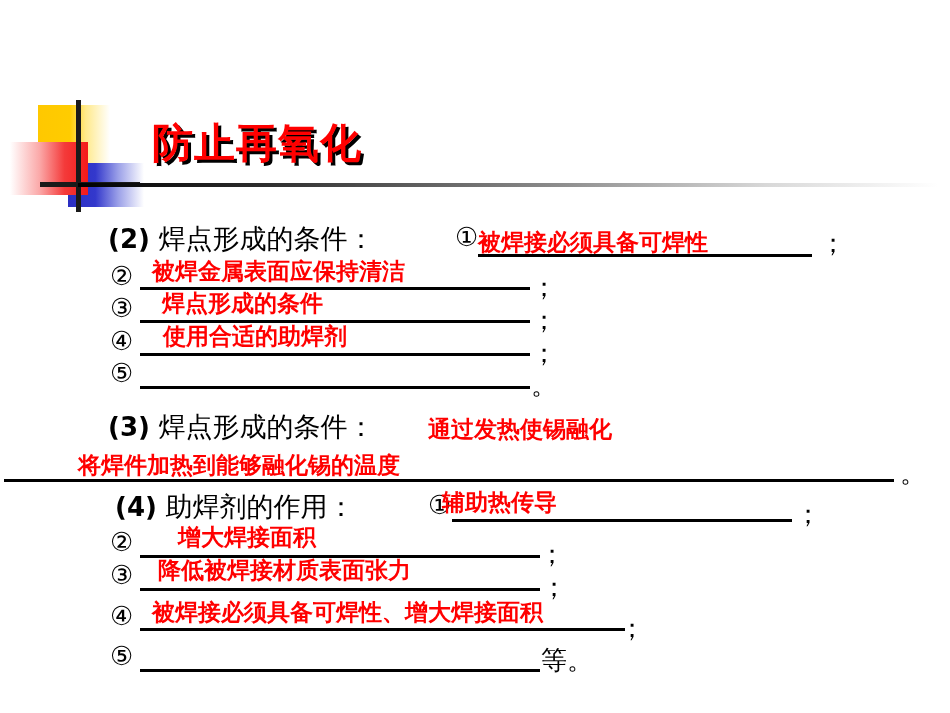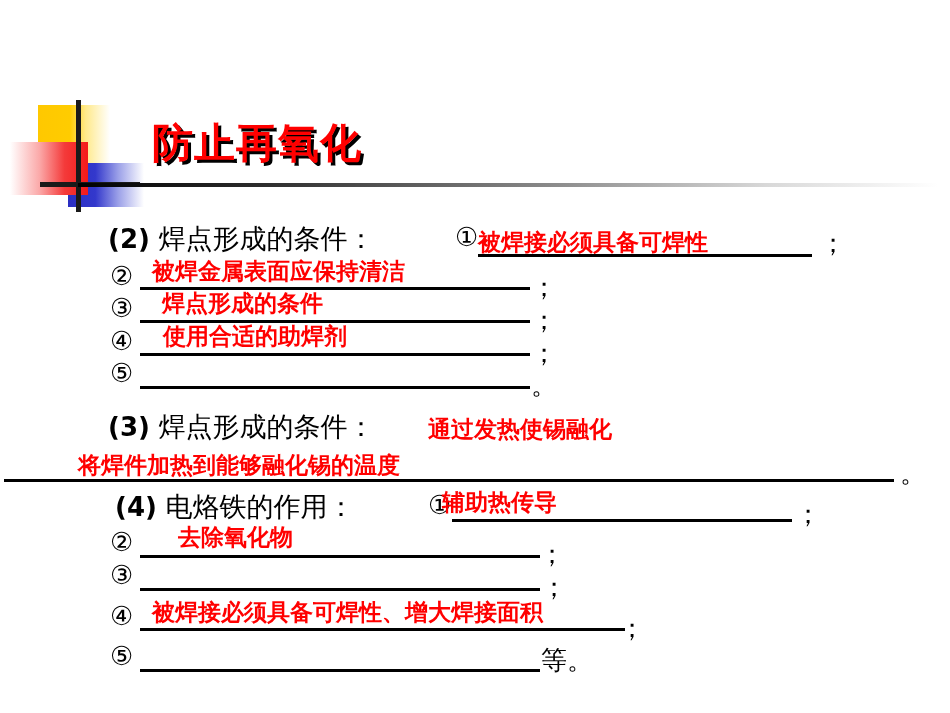--- a/index.html
+++ b/index.html
@@ -180,34 +180,35 @@
     <span class="num">(3)</span>
     <span>焊点形成的条件：</span>
   </div>
   <div class="blk ans-serif" style="left:428px; top:414px;">通过发热使锡融化</div>
   <div class="blk ans-serif" style="left:78px; top:450px;">将焊件加热到能够融化锡的温度</div>
   <div class="rule" style="left:4px; top:479px; width:890px;"></div>
   <div class="punc" style="left:900px; top:456px;">。</div>
 
   <div class="blk q-head" style="left:115px; top:489px;">
     <span class="num">(4)</span>
-    <span>电烙铁的作用：</span>
+    <span>助焊剂的作用：</span>
   </div>
 
   <div class="blk circ" style="left:428px; top:490px;">①</div>
   <div class="blk ans-serif" style="left:442px; top:487px;">辅助热传导</div>
   <div class="rule" style="left:452px; top:519px; width:340px;"></div>
   <div class="punc" style="left:795px; top:497px;">；</div>
 
   <div class="blk circ" style="left:110px; top:527px;">②</div>
-  <div class="blk ans-serif" style="left:178px; top:522px;">去除氧化物</div>
+  <div class="blk ans-serif" style="left:178px; top:522px;">增大焊接面积</div>
   <div class="rule" style="left:140px; top:555px; width:400px;"></div>
   <div class="punc" style="left:539px; top:537px;">；</div>
 
   <div class="blk circ" style="left:110px; top:560px;">③</div>
+  <div class="blk ans-serif" style="left:158px; top:555px;">降低被焊接材质表面张力</div>
   <div class="rule" style="left:140px; top:588px; width:400px;"></div>
   <div class="punc" style="left:541px; top:570px;">；</div>
 
   <div class="blk circ" style="left:110px; top:601px;">④</div>
   <div class="blk ans-serif" style="left:152px; top:597px;">被焊接必须具备可焊性、增大焊接面积</div>
   <div class="rule" style="left:140px; top:628px; width:485px;"></div>
   <div class="punc" style="left:619px; top:611px;">；</div>
 
   <div class="blk circ" style="left:110px; top:641px;">⑤</div>
   <div class="rule" style="left:140px; top:669px; width:400px;"></div>

